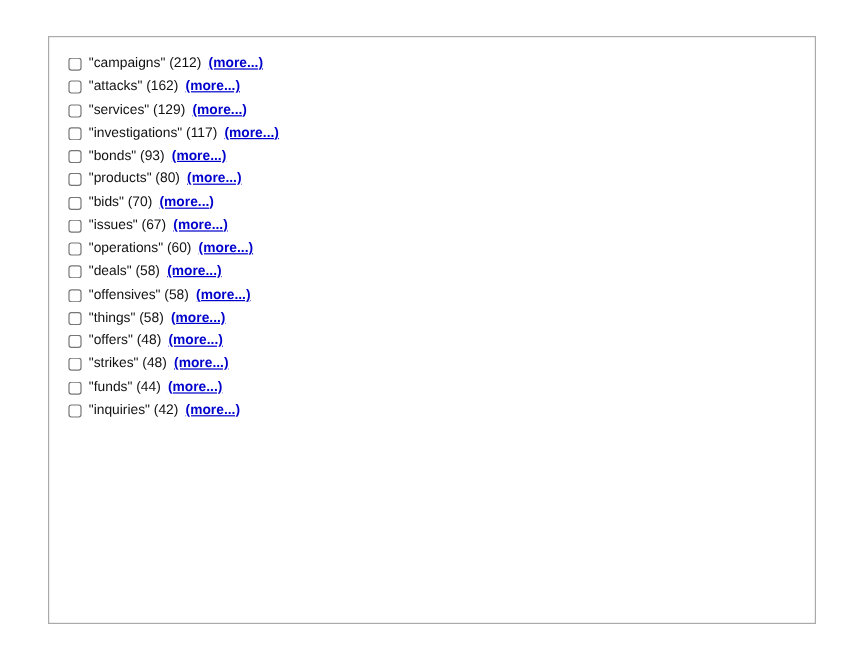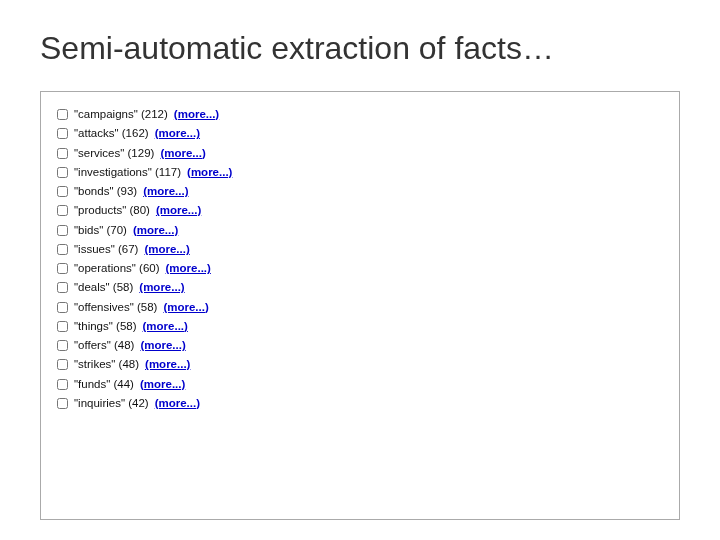--- a/index.html
+++ b/index.html
@@ -93,21 +93,20 @@
       color: #0000cc;
       text-decoration: underline;
       cursor: pointer;
       font-weight: bold;
     }
   </style>
 </head>
 <body>
 
 <div class="slide">
-  <h1 class="slide-title">Semi-automatic extraction of facts…</h1>
 
   <div class="content-area">
 
     <div class="right-panel">
       <div class="item-list" id="item-list">
       <div class="list-item">
             <input type="checkbox" style="">
             <span class="item-text">"campaigns" (212) </span>
             <span class="more-link">(more...)</span>
           </div>

